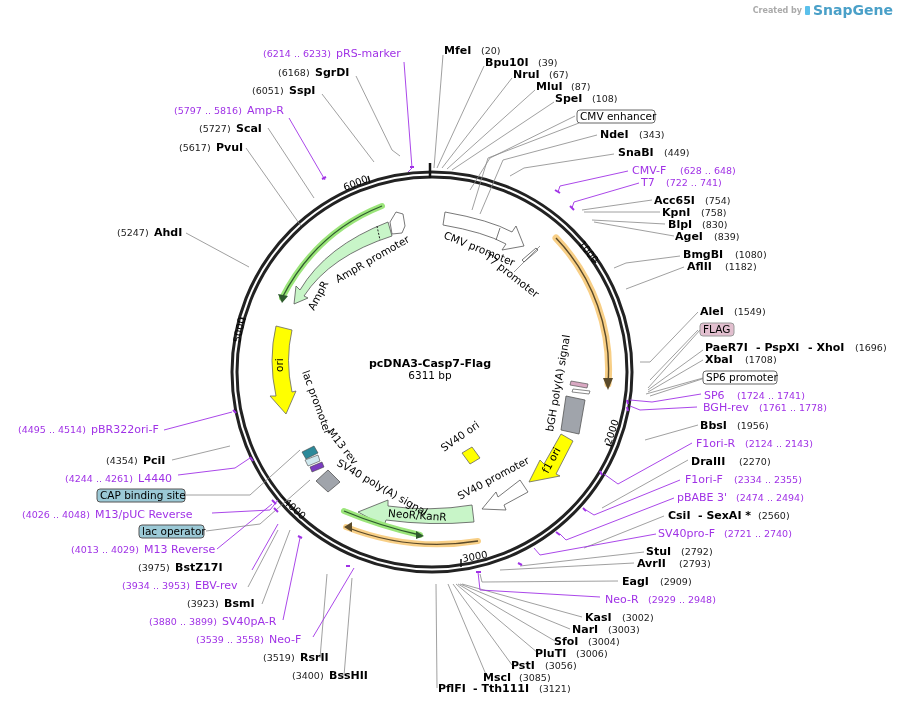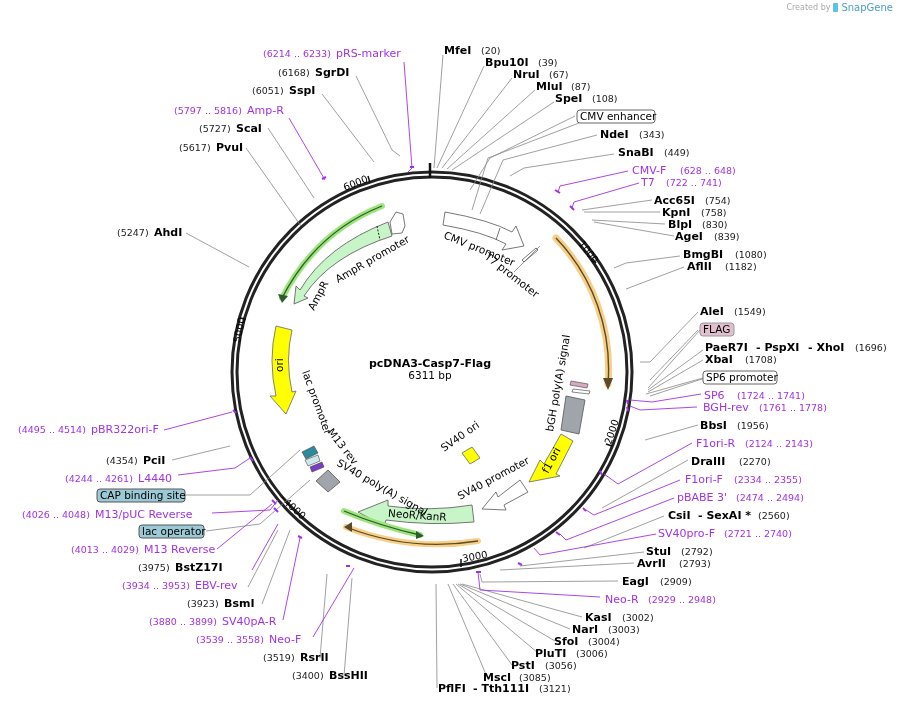--- a/index.html
+++ b/index.html
@@ -6,22 +6,22 @@
   body { width:901px; height:706px; position:relative; overflow:hidden; font-family:"DejaVu Sans", sans-serif; }
   #map { position:absolute; left:0; top:0; }
   .enz { font-family:"DejaVu Sans", sans-serif; font-size:11px; font-weight:bold; fill:#000; }
   .pos { font-family:"DejaVu Sans", sans-serif; font-size:9.5px; fill:#222; }
   .primer { font-family:"DejaVu Sans", sans-serif; font-size:11px; fill:#a032e6; }
   .ppos { font-family:"DejaVu Sans", sans-serif; font-size:9.5px; fill:#a032e6; }
   .feat { font-family:"DejaVu Sans", sans-serif; font-size:10.5px; fill:#000; }
   .tick { font-family:"DejaVu Sans", sans-serif; font-size:10px; fill:#000; }
   .title { font-family:"DejaVu Sans", sans-serif; font-size:11px; font-weight:bold; fill:#000; }
   .sub { font-family:"DejaVu Sans", sans-serif; font-size:10.5px; fill:#000; }
-  .credit { position:absolute; right:8px; top:2px; font-family:"DejaVu Sans", sans-serif; font-size:8px; color:#aaa; display:flex; align-items:center; gap:3px; }
-  .credit .brand { color:#4aa0c8; font-size:10px; }
+  .credit { position:absolute; right:8px; top:2px; font-family:"DejaVu Sans", sans-serif; font-size:8px; color:#aaa; display:flex; align-items:center; gap:3px;font-weight:bold; }
+  .credit .brand { color:#4aa0c8; font-size:14px; }
   .credit .flag { width:5px; height:9px; background:#5bc0eb; border-radius:1px; display:inline-block; }
 </style>
 </head>
 <body>
 
 <div class="credit">
   <span>Created by</span>
   <span class="flag"></span>
   <span class="brand">SnapGene</span>
 </div>

